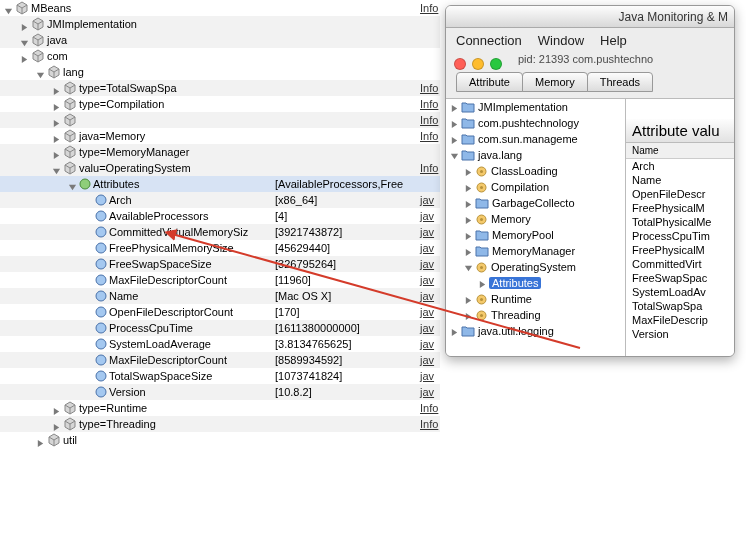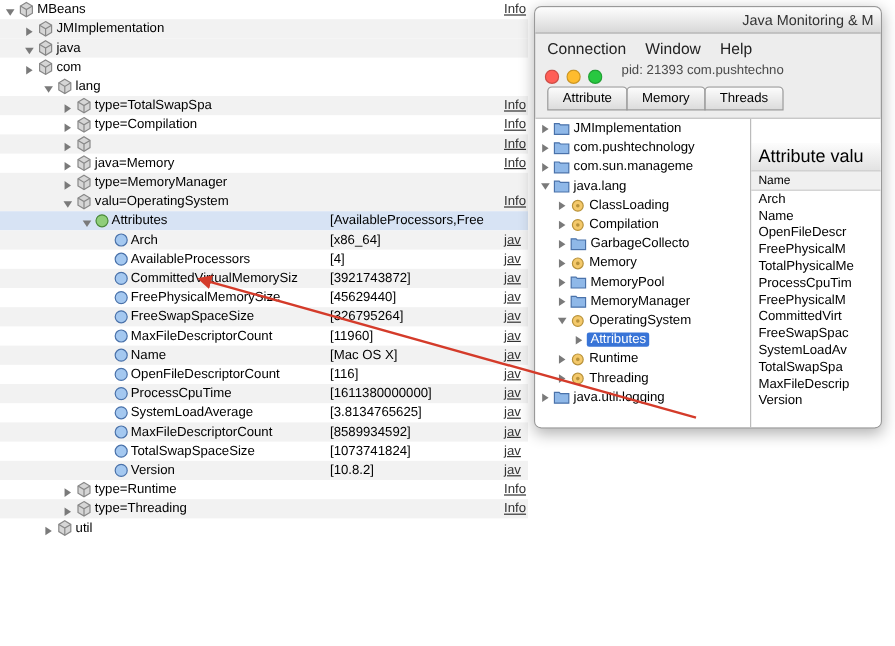--- a/index.html
+++ b/index.html
@@ -414,21 +414,21 @@
         <span class="valcol">[Mac OS X]</span>
         <span class="infocol">jav</span>
       </div>
       <div class="row">
         <span class="pad" style="width:84px"></span>
         <span class="pad" style="width:11px"></span>
         <span class="dot"><svg viewBox="0 0 12 12">
             <circle cx="6" cy="6" r="5" fill="#a4c8f0" stroke="#4a72aa"></circle>
           </svg></span>
         <span class="lbl">OpenFileDescriptorCount</span>
-        <span class="valcol">[116]</span>
+        <span class="valcol">[170]</span>
         <span class="infocol">jav</span>
       </div>
       <div class="row alt">
         <span class="pad" style="width:84px"></span>
         <span class="pad" style="width:11px"></span>
         <span class="dot"><svg viewBox="0 0 12 12">
             <circle cx="6" cy="6" r="5" fill="#a4c8f0" stroke="#4a72aa"></circle>
           </svg></span>
         <span class="lbl">ProcessCpuTime</span>
         <span class="valcol">[1611380000000]</span>

